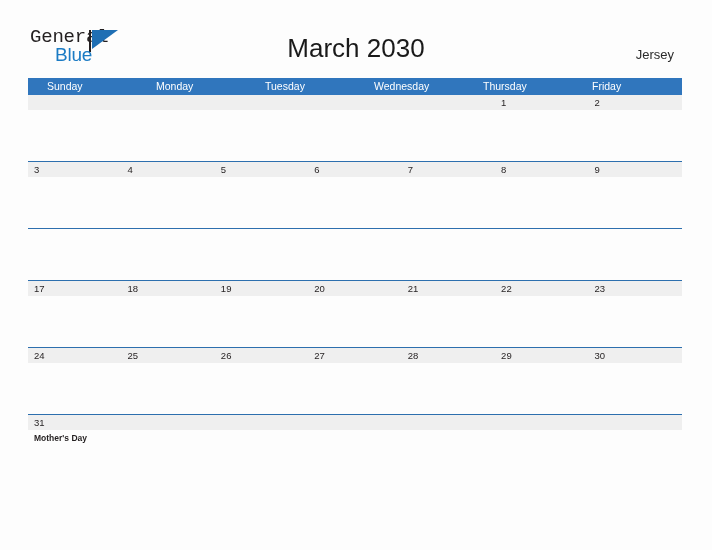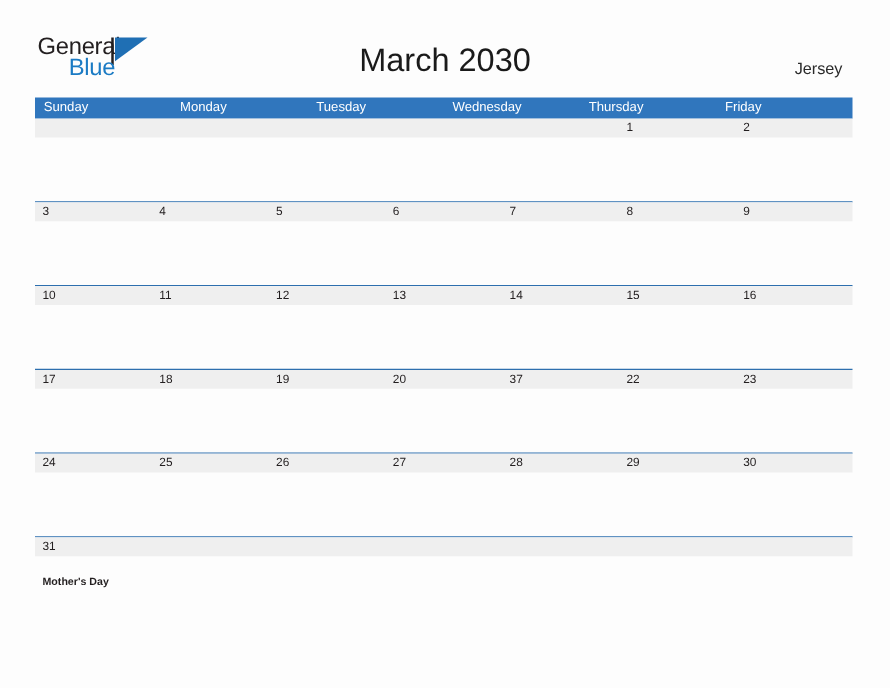--- a/index.html
+++ b/index.html
@@ -36,20 +36,21 @@
   }
   .logo-general {
     position: absolute;
     left: 0;
     top: 0;
     font-size: 19px;
     color: #231f20;
     letter-spacing: -0.2px;
     line-height: 19px;
     white-space: nowrap;
+    font-family: Liberation Mono, monospace;
   }
   .logo-blue {
     position: absolute;
     left: 25px;
     top: 17px;
     font-size: 19px;
     color: #1b7bc4;
     letter-spacing: -0.2px;
     line-height: 19px;
     white-space: nowrap;
@@ -110,21 +111,21 @@
   .weekday-header {
     display: flex;
     background: #3076bd;
     height: 17px;
   }
   .weekday-header .wd {
     flex: 1 1 0;
     color: #ffffff;
     font-size: 10.5px;
     line-height: 17px;
-    padding-left: 7px;
+    padding-left: 19px;
     box-sizing: border-box;
     white-space: nowrap;
     overflow: hidden;
   }
 
   .week-row {
     border-bottom: 1.3px solid #2d6fae;
     background: #fdfdfd;
   }
   .week-row:last-child {
@@ -144,21 +145,20 @@
     padding-left: 6px;
     box-sizing: border-box;
   }
 
   .events-strip {
     display: flex;
     height: 51px;
   }
   .events-strip.short {
     height: 21px;
-    margin-top: 12px;
   }
   .events-strip .ev {
     flex: 1 1 0;
     padding-left: 6px;
     padding-top: 3px;
     box-sizing: border-box;
     font-size: 8.5px;
     color: #231f20;
     line-height: 11px;
   }
@@ -233,46 +233,37 @@
             <div class="ev"></div>
             <div class="ev"></div>
             <div class="ev"></div>
             <div class="ev"></div>
             <div class="ev"></div>
             <div class="ev"></div>
             <div class="ev"></div>
           </div>
         </div>
         <div class="week-row">
-          <div class="daynum-strip">
-            <div class="dn">10</div>
-            <div class="dn">11</div>
-            <div class="dn">12</div>
-            <div class="dn">13</div>
-            <div class="dn">14</div>
-            <div class="dn">15</div>
-            <div class="dn">16</div>
-          </div>
           <div class="events-strip">
             <div class="ev"></div>
             <div class="ev"></div>
             <div class="ev"></div>
             <div class="ev"></div>
             <div class="ev"></div>
             <div class="ev"></div>
             <div class="ev"></div>
           </div>
         </div>
         <div class="week-row">
           <div class="daynum-strip">
             <div class="dn">17</div>
             <div class="dn">18</div>
             <div class="dn">19</div>
             <div class="dn">20</div>
-            <div class="dn">37</div>
+            <div class="dn">21</div>
             <div class="dn">22</div>
             <div class="dn">23</div>
           </div>
           <div class="events-strip">
             <div class="ev"></div>
             <div class="ev"></div>
             <div class="ev"></div>
             <div class="ev"></div>
             <div class="ev"></div>
             <div class="ev"></div>

